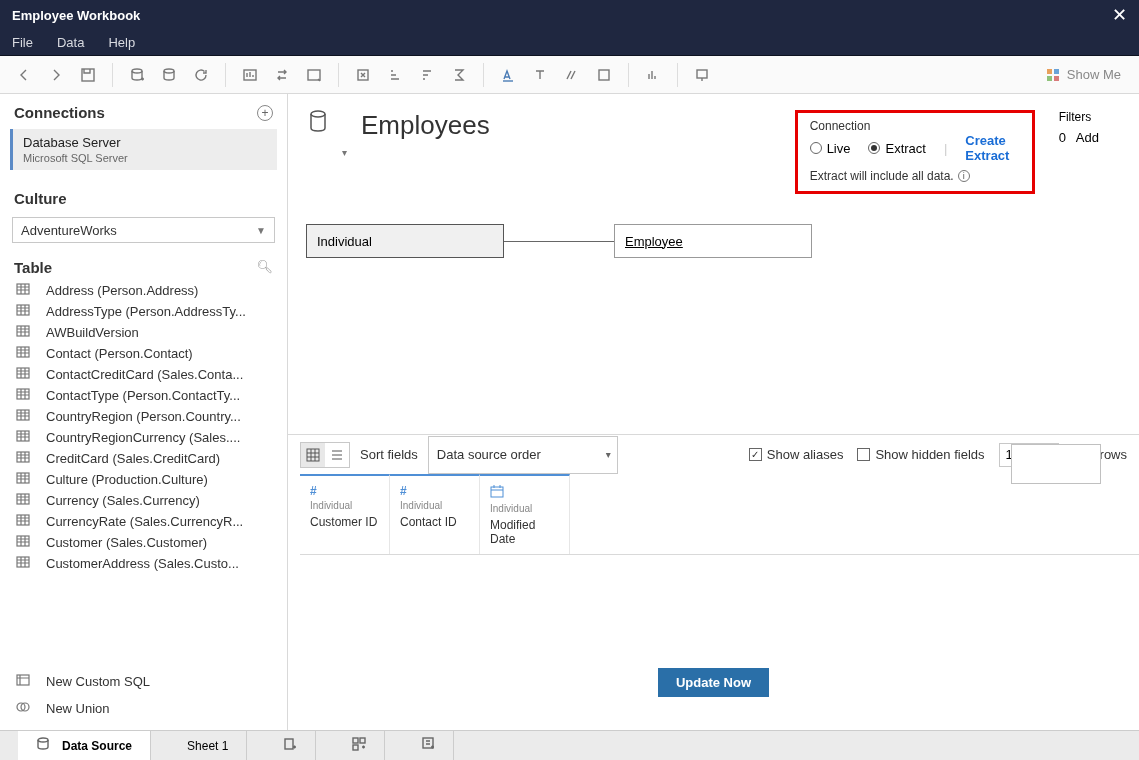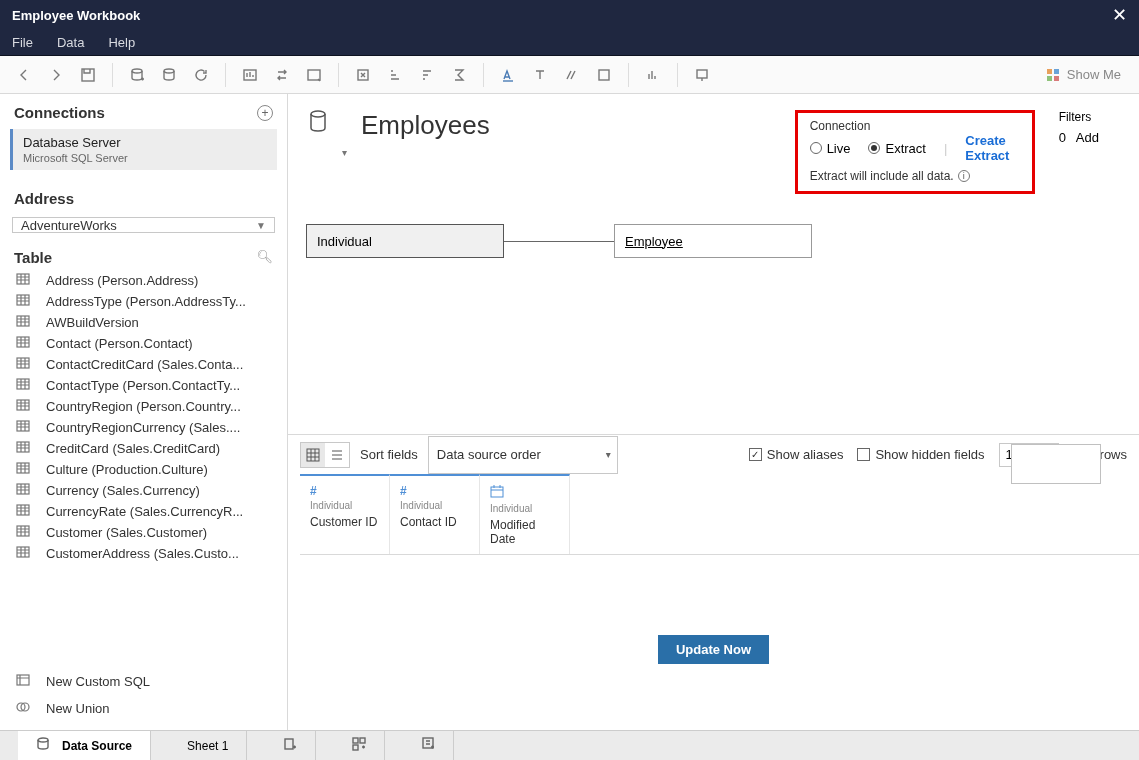--- a/index.html
+++ b/index.html
@@ -26,21 +26,21 @@
 .main { display:flex; height: calc(760px - 30px - 26px - 38px - 30px); }
 
 
 .leftpanel { width: 288px; border-right:1px solid #d9d9d9; display:flex; flex-direction:column; background:#fff; overflow:hidden;}
 .section-head { display:flex; align-items:center; justify-content:space-between; padding: 10px 14px 6px; }
 .section-head .label { font-size:15px; font-weight:600; color:#333; }
 .add-circle { width:16px; height:16px; border:1px solid #888; border-radius:50%; display:flex; align-items:center; justify-content:center; font-size:12px; color:#666; cursor:pointer;}
 .conn-item { margin: 2px 10px 10px; padding:6px 10px; background:#ededed; border-left:3px solid #5b8ac6; }
 .conn-item .name { font-size:13px; color:#222; }
 .conn-item .sub { font-size:11px; color:#666; margin-top:2px; }
-.db-select { margin: 4px 12px 10px; height:16px; border:1px solid #c8c8c8; background:#fff; display:flex; align-items:center; justify-content:space-between; padding:0 8px; font-size:13px; color:#333; cursor:pointer;}
+.db-select { margin: 4px 12px 10px; height:26px; border:1px solid #c8c8c8; background:#fff; display:flex; align-items:center; justify-content:space-between; padding:0 8px; font-size:13px; color:#333; cursor:pointer;}
 .db-select .caret { color:#777; font-size:10px;}
 .table-head { display:flex; align-items:flex-start; justify-content:space-between; padding: 6px 14px 4px; }
 .table-head .label { font-size:15px; font-weight:600; color:#333;}
 .search-ico { color:#999; font-size:13px;}
 .table-list { flex:1; overflow:hidden; }
 .table-row { display:flex; align-items:center; gap:16px; padding:3px 16px; font-size:13px; color:#333; cursor:pointer; white-space:nowrap; overflow:hidden; text-overflow:ellipsis;}
 .table-icon { flex-shrink:0; }
 .table-icon svg { width:14px; height:12px; stroke:#777; fill:none; stroke-width:1.2;}
 .table-row span.name { overflow:hidden; text-overflow:ellipsis; }
 .bottom-actions { border-top: none; padding: 4px 0 8px; }
@@ -88,21 +88,21 @@
 .arrow-r { color:#888;}
 
 
 .col-headers { display:flex; border-bottom:1px solid #d9d9d9; margin-left:12px;}
 .col { width:90px; border-right:1px solid #e6e6e6; border-top:2px solid #4f8fd6; padding:8px 10px;}
 .col .type-ico { color:#4f8fd6; font-size:12px; font-weight:600;}
 .col .src { font-size:10px; color:#888; margin-top:2px;}
 .col .name { font-size:12px; color:#333; margin-top:4px;}
 
 
-.update-area { flex:1; display:flex; align-items:flex-start; justify-content:center; padding-top:80px;}
+.update-area { flex:1; display:flex; align-items:center; justify-content:center; padding-top:80px;}
 .update-btn { background:#2a6fa8; color:#fff; padding:7px 18px; font-size:13px; font-weight:600; border:none; cursor:pointer;}
 
 
 .bottomtabs { position:absolute; bottom:0; left:0; right:0; height:30px; background:#ebebeb; border-top:1px solid #ccc; display:flex; align-items:stretch;}
 .tab { padding:0 18px; display:flex; align-items:center; font-size:12px; border-right:1px solid #ccc; cursor:pointer; gap:12px;margin-left:18px;}
 .tab.active { background:#fff; font-weight:600;}
 .tab-icon svg { width:14px; height:14px; stroke:#666; fill:none; stroke-width:1.4;}
 </style>
 </head>
 <body>
@@ -245,21 +245,21 @@
   <div class="leftpanel">
     <div class="section-head">
       <span class="label">Connections</span>
       <span class="add-circle">+</span>
     </div>
     <div class="conn-item">
       <div class="name">Database Server</div>
       <div class="sub">Microsoft SQL Server</div>
     </div>
     <div class="section-head">
-      <span class="label">Address</span>
+      <span class="label">Culture</span>
     </div>
     <div class="db-select">
       <span>AdventureWorks</span>
       <span class="caret">▼</span>
     </div>
     <div class="table-head">
       <span class="label">Table</span>
       <span class="search-ico">🔍︎</span>
     </div>
     <div class="table-list" id="table-list">

